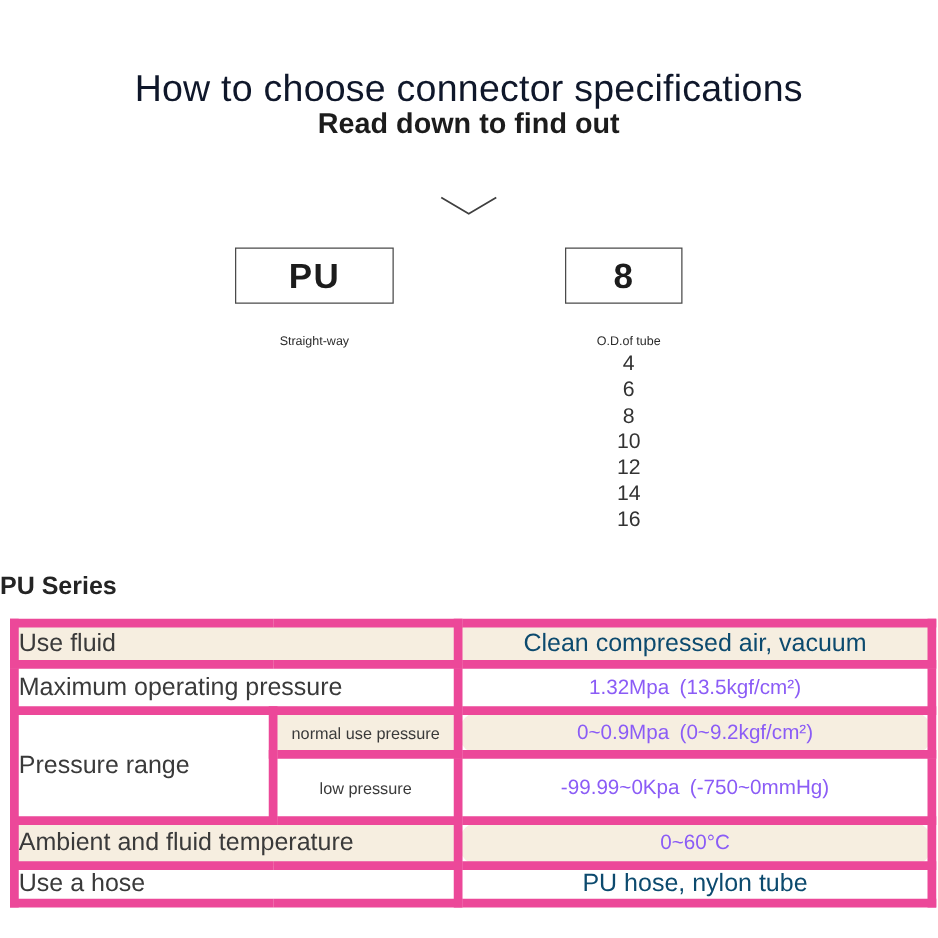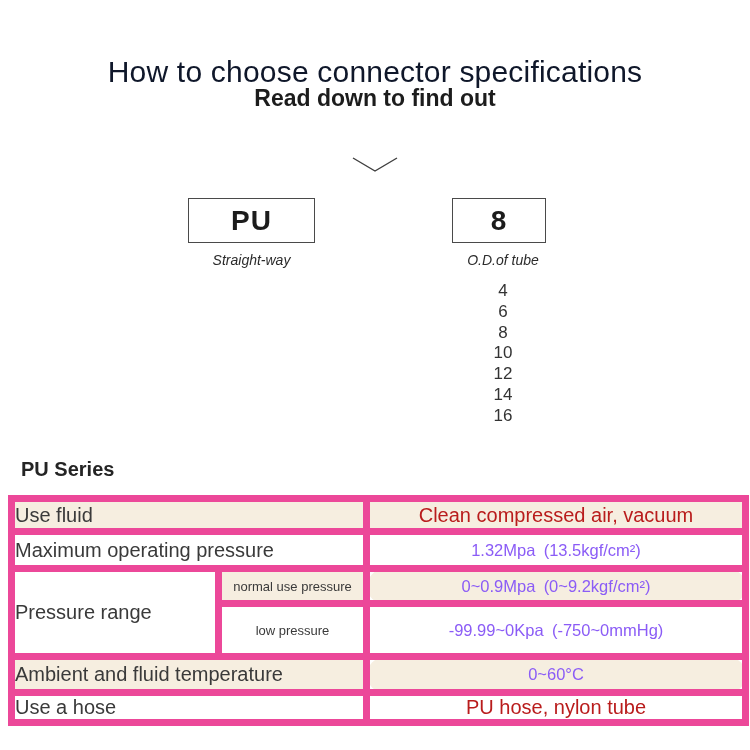--- a/index.html
+++ b/index.html
@@ -17,42 +17,42 @@
   }
   .chevron-wrap{position:absolute;left:352px;top:157px;width:46px;height:16px;}
   .opt-box{
     position:absolute;box-sizing:border-box;border:1.5px solid #4a4a4a;background:#fff;
     display:flex;align-items:center;justify-content:center;
     font-weight:700;font-size:28px;color:#1c1c1c;letter-spacing:1px;
   }
   #box-model{left:188px;top:198px;width:127px;height:45px;}
   #box-size{left:452px;top:198px;width:94px;height:45px;}
   .box-label{
-    position:absolute;top:252px;font-size:14px;color:#2b2b2b;text-align:center;font-style:italic;
+    position:absolute;top:268px;font-size:10px;color:#2b2b2b;text-align:center;
   }
   #label-model{left:188px;width:127px;}
   #label-size{left:425px;width:156px;}
   .size-list{
     position:absolute;left:420px;top:281px;width:166px;text-align:center;
     font-size:17px;line-height:20.8px;color:#333333;
   }
   .series-heading{
-    position:absolute;left:21px;top:458px;font-size:20px;font-weight:700;color:#242424;
+    position:absolute;left:0;top:458px;font-size:20px;font-weight:700;color:#242424;
   }
   table.spec{
     position:absolute;left:8px;top:495px;width:734px;
     border-collapse:collapse;table-layout:fixed;
     border:2px solid #333333;
   }
   table.spec td{
     border:7px solid #ec4899;padding:0;box-sizing:border-box;vertical-align:middle;
   }
   td.lbl{font-size:20px;padding-left:13px;text-align:left;color:#3a3a3a;}
   td.sub{font-size:13px;text-align:center;color:#3a3a3a;}
-  td.val-lg{font-size:20px;text-align:center;color:#b91c1c;}
+  td.val-lg{font-size:20px;text-align:center;color:#0c4a6e;}
   td.val{font-size:16.5px;text-align:center;color:#8b5cf6;border-radius:18px;}
   .shaded{background:#f6eee0;}
 </style>
 </head>
 <body>
 
 <div class="screen">
 
   <div class="title">How to choose connector specifications</div>
   <div class="subtitle">Read down to find out</div>

